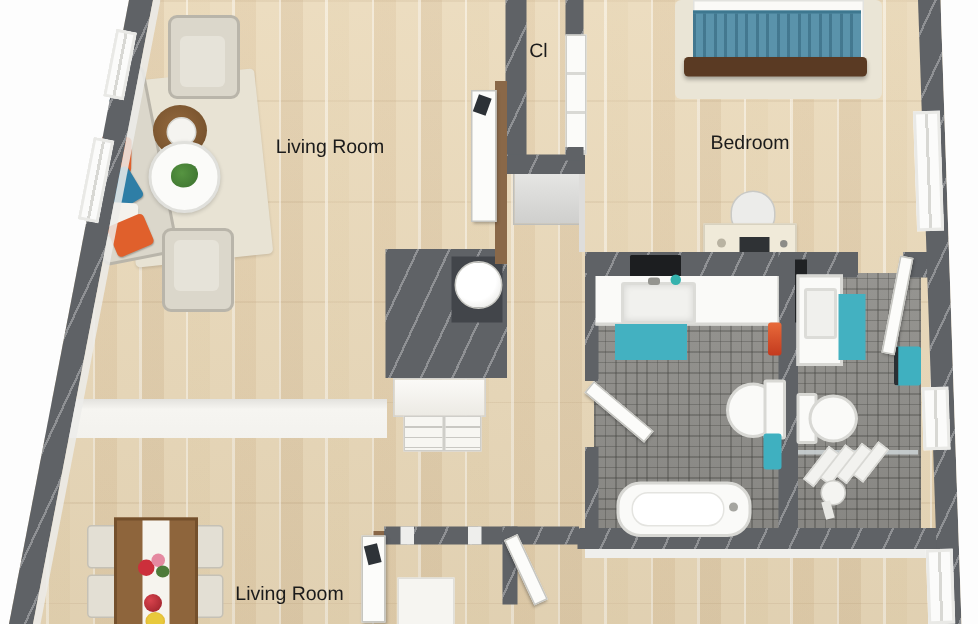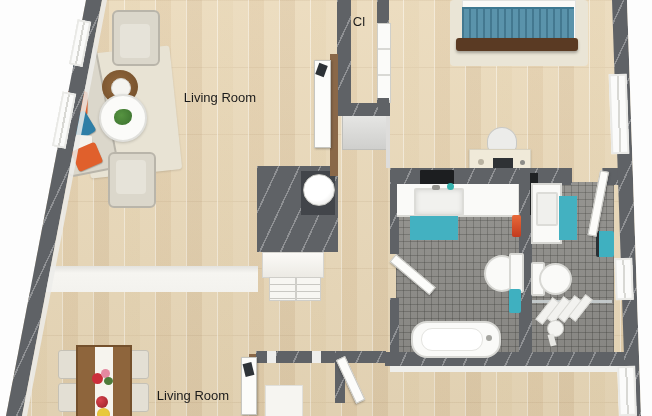--- a/index.html
+++ b/index.html
@@ -166,16 +166,17 @@
   <div class="abs win" style="left:73px;top:20px;width:14px;height:46px;transform:rotate(11deg);background-image:linear-gradient(90deg, transparent 0 6px, #d8d8d4 6px 8px, transparent 8px);"></div>
   <div class="abs win" style="left:57px;top:92px;width:14px;height:56px;transform:rotate(11deg);background-image:linear-gradient(90deg, transparent 0 6px, #d8d8d4 6px 8px, transparent 8px);"></div>
 
   <div class="abs wall" style="left:560px;top:0;width:92px;height:416px;clip-path:polygon(52px 0, 67px 0, 81px 416px, 66px 416px);"></div>
   <div class="abs white-out" style="left:560px;top:0;width:92px;height:416px;clip-path:polygon(67px 0, 92px 0, 92px 416px, 81px 416px);"></div>
   <div class="abs win" style="left:610px;top:74px;width:18px;height:80px;transform:rotate(-2deg);background-image:linear-gradient(90deg, transparent 0 8px, #d8d8d4 8px 10px, transparent 10px);"></div>
   <div class="abs win" style="left:615px;top:258px;width:18px;height:42px;transform:rotate(-2deg);background-image:linear-gradient(90deg, transparent 0 8px, #d8d8d4 8px 10px, transparent 10px);"></div>
   <div class="abs win" style="left:618px;top:366px;width:18px;height:50px;transform:rotate(-2deg);background-image:linear-gradient(90deg, transparent 0 8px, #d8d8d4 8px 10px, transparent 10px);"></div>
 
   <div class="abs label" style="left:160px;top:91px;width:120px;">Living Room</div>
-  <div class="abs label" style="left:344px;top:15px;width:30px;">Cl</div>
+  <div class="abs label" style="left:344px;top:27px;width:30px;">Cl</div>
+  <div class="abs label" style="left:445px;top:88px;width:110px;">Bedroom</div>
   <div class="abs label" style="left:133px;top:389px;width:120px;">Living Room</div>
 
 </div>
 
 </body></html>

